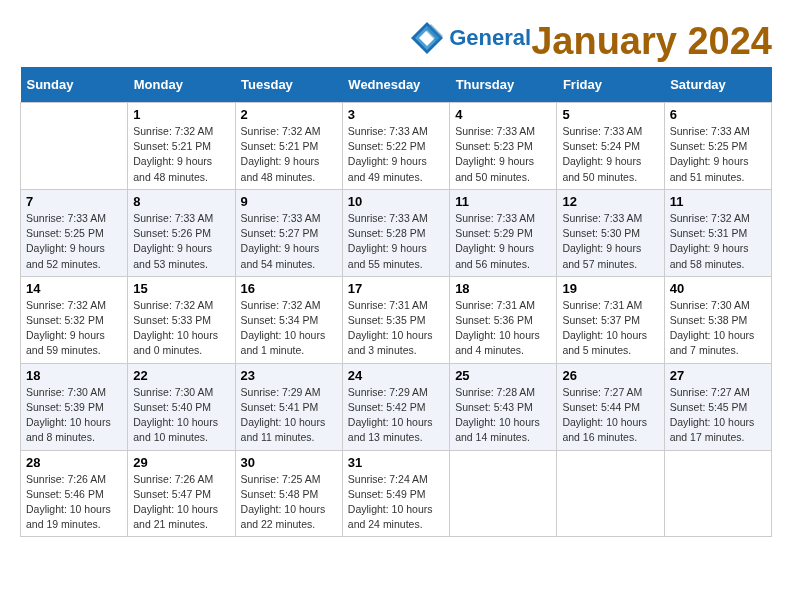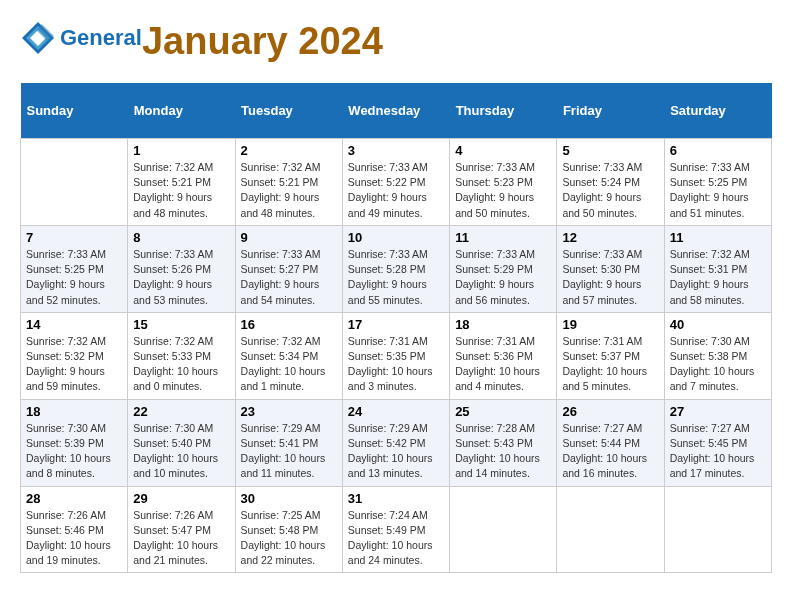--- a/index.html
+++ b/index.html
@@ -5,23 +5,23 @@
     * { box-sizing: border-box; margin: 0; padding: 0; }
     body {
       font-family: Arial, sans-serif;
       background: #fff;
       width: 792px;
       min-height: 612px;
       padding: 20px;
     }
     .header {
       display: flex;
-      justify-content: flex-start;
+      justify-content: flex-end;
       align-items: flex-start;
-      margin-bottom: 20px;
+      margin-bottom: 4px;
     }
     .logo {
       display: flex;
       align-items: center;
     }
     .logo-text {
       font-size: 22px;
       font-weight: bold;
       color: #333;
       line-height: 1.1;
@@ -48,21 +48,21 @@
     }
     table {
       width: 100%;
       border-collapse: collapse;
       font-size: 11px;
     }
     thead tr th {
       background-color: #1a6eb5;
       color: #fff;
       text-align: left;
-      padding: 20px 6px;
+      padding: 10px 6px;
       font-size: 13px;
       font-weight: bold;
       margin-top: 47px;
     }
     tbody tr td {
       border: 1px solid #ccc;
       vertical-align: top;
       padding: 4px 5px;
       min-height: 70px;
       height: 80px;

